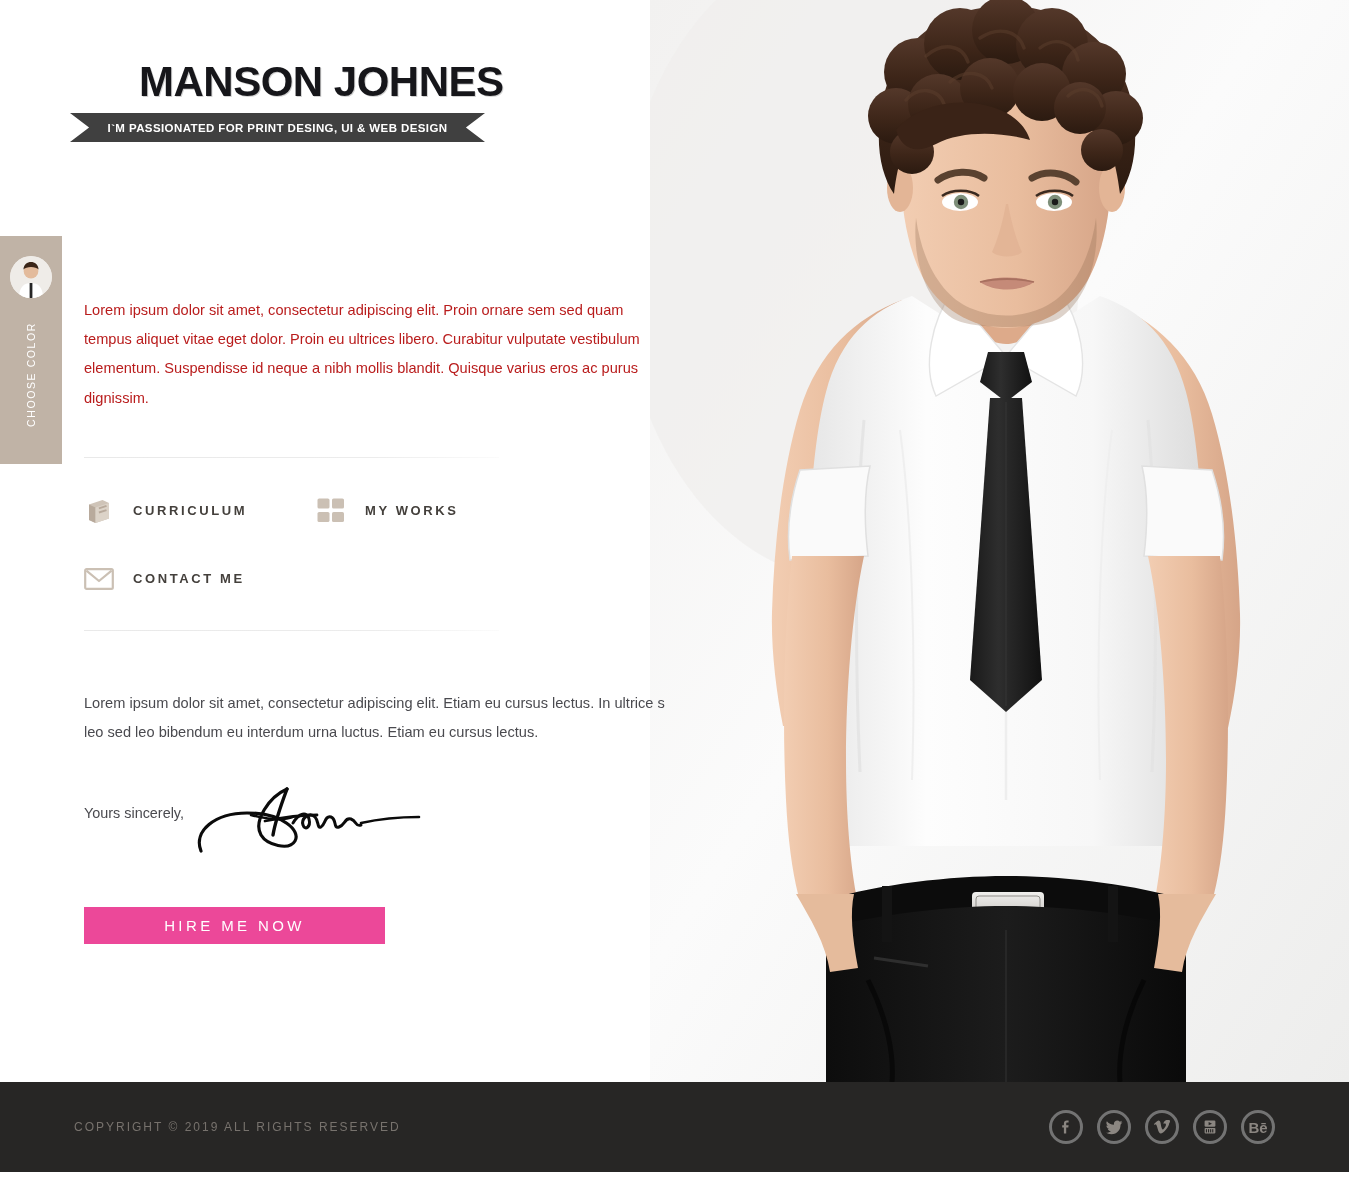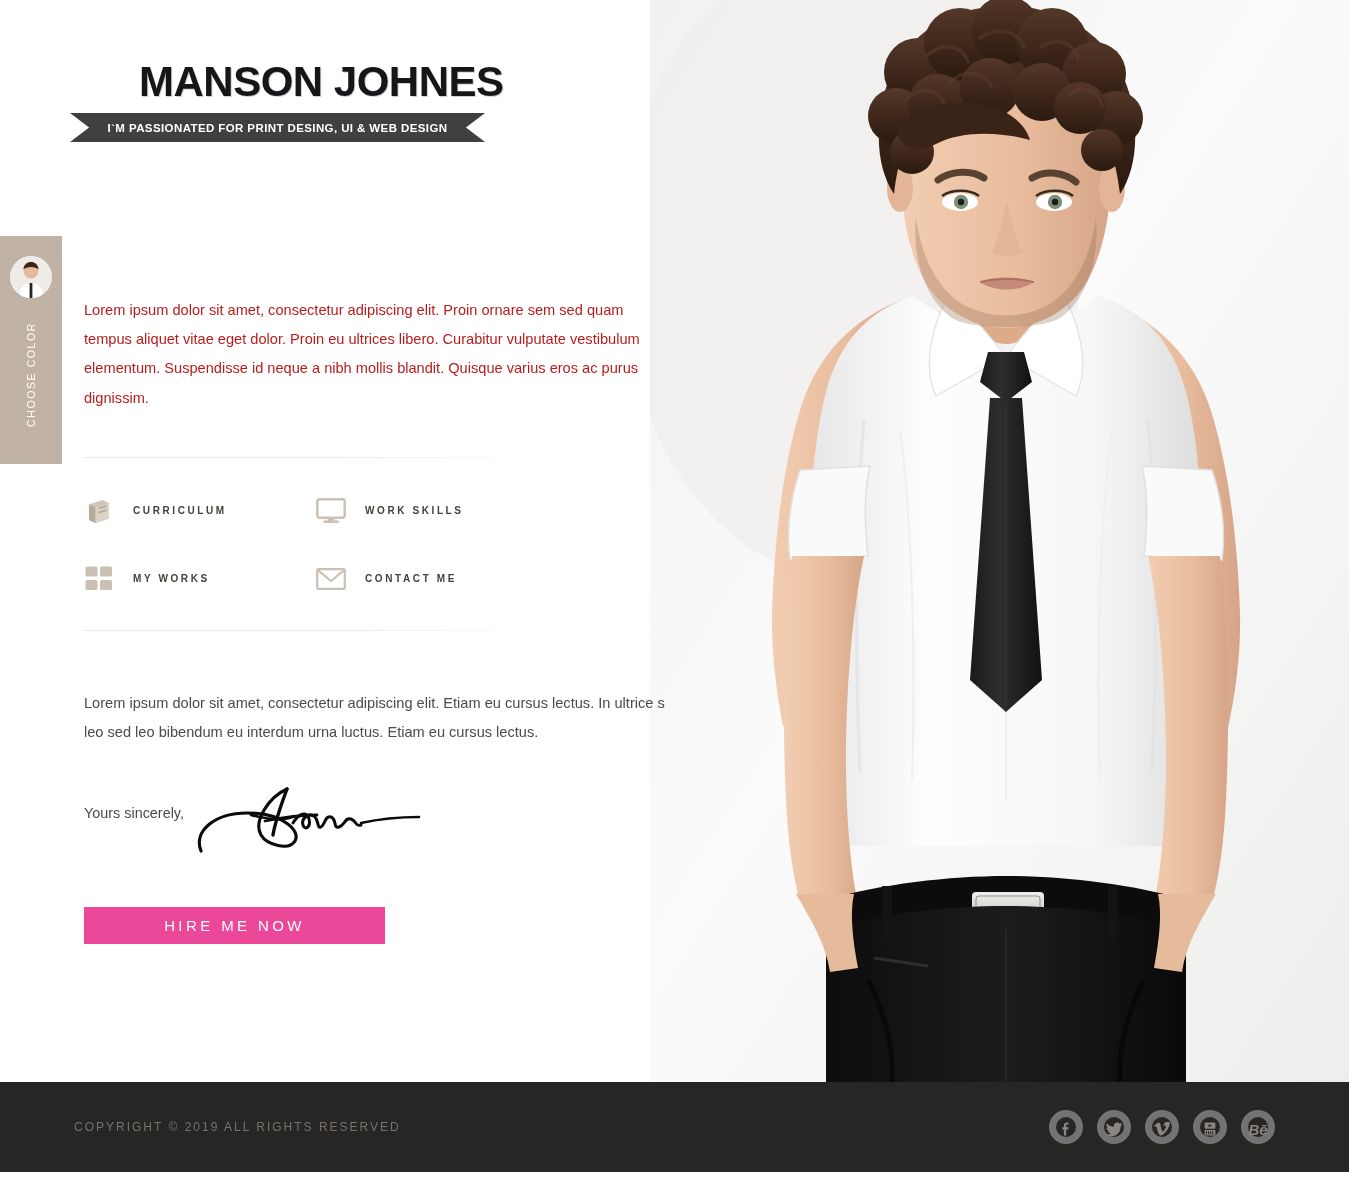--- a/index.html
+++ b/index.html
@@ -128,21 +128,21 @@
     cursor:pointer;
     text-decoration:none;
   }
   .nav-item .ico{
     width:30px; height:30px;
     display:flex; align-items:center; justify-content:center;
     flex:0 0 30px;
   }
   .nav-item .ico svg{ display:block; }
   .nav-label{
-    font-size:10px;
+    font-size:13px;
     font-weight:700;
     letter-spacing:2.6px;
     color:#44403c;
     white-space:nowrap;
   }
 
   .divider2{
     margin-top:36px;
     height:1px;
     width:415px;
@@ -211,27 +211,26 @@
   }
   .socials{
     position:absolute;
     right:74px;
     display:flex;
     gap:14px;
   }
   .social{
     width:34px; height:34px;
     border-radius:50%;
-    border:7px solid #737373;
-    display:flex;
-    align-items:flex-end;
+    border:3px solid #737373;
+    display:flex;
+    align-items:center;
     justify-content:center;
     cursor:pointer;
     color:#8b8681;
-    font-style:italic;
   }
   .social svg{ display:block; }
   .social .glyph{
     font-size:15px;
     font-weight:700;
     line-height:1;
     color:#8b8681;
   }
 </style>
 </head>
@@ -445,30 +444,20 @@
             <path d="M4 7.5 L17.5 3 L24 6 L24 21.5 L10.5 26 L4 23 Z" fill="#cfc4b8"></path>
             <path d="M4 7.5 L10.5 10.5 L10.5 26 L4 23 Z" fill="#b8aa9c"></path>
             <path d="M10.5 10.5 L24 6 L24 21.5 L10.5 26 Z" fill="#dcd3c8"></path>
             <rect x="13.6" y="10.4" width="8" height="1.9" transform="rotate(-18 13.6 10.4)" fill="#b8aa9c"></rect>
             <rect x="13.6" y="14.6" width="8" height="1.9" transform="rotate(-18 13.6 14.6)" fill="#b8aa9c"></rect>
           </svg>
         </span>
         <span class="nav-label">CURRICULUM</span>
       </a>
 
-      <a class="nav-item">
-        <span class="ico">
-          <svg width="30" height="26" viewBox="0 0 30 26" aria-hidden="true">
-            <rect x="1.3" y="1.3" width="27.4" height="18.4" rx="2.2" fill="none" stroke="#cbc0b4" stroke-width="2.4"></rect>
-            <rect x="11.5" y="19.6" width="7" height="3.4" fill="#cbc0b4"></rect>
-            <rect x="7.2" y="22.4" width="15.6" height="2.6" rx="1.3" fill="#cbc0b4"></rect>
-          </svg>
-        </span>
-        <span class="nav-label">WORK SKILLS</span>
-      </a>
 
       <a class="nav-item">
         <span class="ico">
           <svg width="28" height="26" viewBox="0 0 28 26" aria-hidden="true">
             <rect x="0.5" y="0.5" width="12" height="10" rx="1.6" fill="#cbc0b4"></rect>
             <rect x="15" y="0.5" width="12" height="10" rx="1.6" fill="#cbc0b4"></rect>
             <rect x="0.5" y="14" width="12" height="10" rx="1.6" fill="#cbc0b4"></rect>
             <rect x="15" y="14" width="12" height="10" rx="1.6" fill="#cbc0b4"></rect>
           </svg>
         </span>

